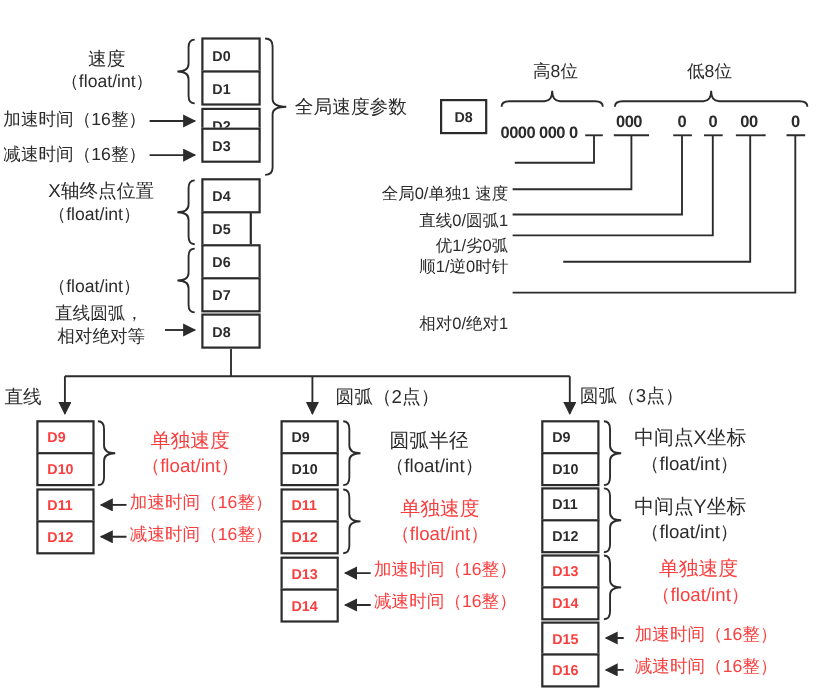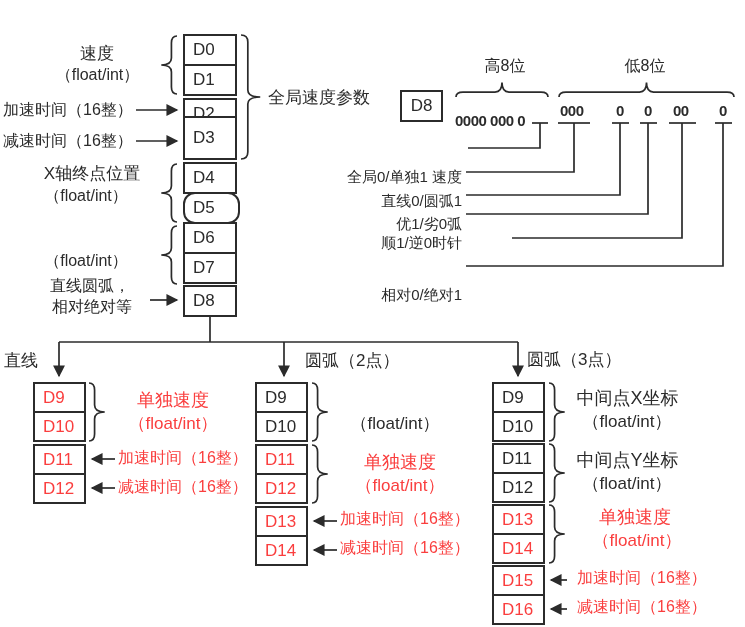--- a/index.html
+++ b/index.html
@@ -12,21 +12,21 @@
   .c{text-align:center;}
   .r{text-align:right;margin-top:28px;}
   .f16{font-size:16px;}
   .f17{font-size:17px;}
   .f18{font-size:18px;}
   .f15{font-size:15px;}
   .red{color:#fa3e3e;}
   .bits{font-size:15px;font-weight:700;letter-spacing:-0.5px;}
   .reg-cell{
     position:absolute;box-sizing:border-box;border:2px solid #2b2b2b;background:#fff;
-    font-size:17px;font-weight:400;display:flex;align-items:center;padding-left:8px;
+    font-size:13px;font-weight:700;display:flex;align-items:center;padding-left:8px;
   }
   .reg-center{padding-left:0;justify-content:center;}
   .ttl{font-size:17px;}
 </style>
 </head>
 <body>
 
 <div id="diagram">
   <svg id="wires" width="745" height="627" viewBox="0 0 745 627">
     <defs>
@@ -109,40 +109,41 @@
 
   <div class="lbl ttl" style="left:4px;top:351px;">直线</div>
   <div class="lbl ttl" style="left:305px;top:351px;">圆弧（2点）</div>
   <div class="lbl ttl" style="left:527px;top:350px;">圆弧（3点）</div>
 
   <div class="lbl f18 red c" style="left:113px;top:390px;width:120px;">单独速度</div>
   <div class="lbl f17 red c" style="left:108px;top:414px;width:130px;">（float/int）</div>
   <div class="lbl f16 red" style="left:118px;top:449px;">加速时间（16整）</div>
   <div class="lbl f16 red" style="left:118px;top:478px;">减速时间（16整）</div>
 
+  <div class="lbl f18 c" style="left:330px;top:390px;width:120px;">圆弧半径</div>
   <div class="lbl f17 c" style="left:330px;top:414px;width:130px;">（float/int）</div>
   <div class="lbl f18 red c" style="left:340px;top:452px;width:120px;">单独速度</div>
   <div class="lbl f17 red c" style="left:335px;top:476px;width:130px;">（float/int）</div>
   <div class="lbl f16 red" style="left:340px;top:510px;">加速时间（16整）</div>
   <div class="lbl f16 red" style="left:340px;top:539px;">减速时间（16整）</div>
 
   <div class="lbl f18 c" style="left:565px;top:388px;width:125px;">中间点X坐标</div>
   <div class="lbl f17 c" style="left:562px;top:412px;width:130px;">（float/int）</div>
   <div class="lbl f18 c" style="left:565px;top:450px;width:125px;">中间点Y坐标</div>
   <div class="lbl f17 c" style="left:562px;top:474px;width:130px;">（float/int）</div>
   <div class="lbl f18 red c" style="left:575px;top:507px;width:120px;">单独速度</div>
   <div class="lbl f17 red c" style="left:572px;top:531px;width:130px;">（float/int）</div>
   <div class="lbl f16 red" style="left:577px;top:569px;">加速时间（16整）</div>
   <div class="lbl f16 red" style="left:577px;top:598px;">减速时间（16整）</div>
 <div class="reg-cell" style="left: 183px; top: 34px; width: 54px; height: 32px;">D0</div>
     <div class="reg-cell" style="left: 183px; top: 64px; width: 54px; height: 32px;">D1</div>
     <div class="reg-cell" style="left: 183px; top: 98px; width: 54px; height: 32px;">D2</div>
-    <div class="reg-cell" style="left: 183px; top: 116px; width: 54px; height: 44px;">D3</div>
+    <div class="reg-cell" style="left: 183px; top: 116px; width: 54px; height: 32px;">D3</div>
     <div class="reg-cell" style="left: 183px; top: 162px; width: 54px; height: 32px;">D4</div>
-    <div class="reg-cell" style="left: 183px; top: 192px; width: 57px; height: 32px; border-radius: 12px;">D5</div>
+    <div class="reg-cell" style="left: 183px; top: 192px; width: 46px; height: 32px;">D5</div>
     <div class="reg-cell" style="left: 183px; top: 222px; width: 54px; height: 32px;">D6</div>
     <div class="reg-cell" style="left: 183px; top: 252px; width: 54px; height: 32px;">D7</div>
     <div class="reg-cell" style="left: 183px; top: 285px; width: 54px; height: 32px;">D8</div>
     <div class="reg-cell reg-center" style="left: 400px; top: 90px; width: 43px; height: 32px;">D8</div>
     <div class="reg-cell red" style="left: 33px; top: 382px; width: 53px; height: 31px;">D9</div>
     <div class="reg-cell red" style="left: 33px; top: 411px; width: 53px; height: 31px;">D10</div>
     <div class="reg-cell red" style="left: 33px; top: 444px; width: 53px; height: 31px;">D11</div>
     <div class="reg-cell red" style="left: 33px; top: 473px; width: 53px; height: 31px;">D12</div>
     <div class="reg-cell" style="left: 255px; top: 382px; width: 53px; height: 31px;">D9</div>
     <div class="reg-cell" style="left: 255px; top: 411px; width: 53px; height: 31px;">D10</div>

